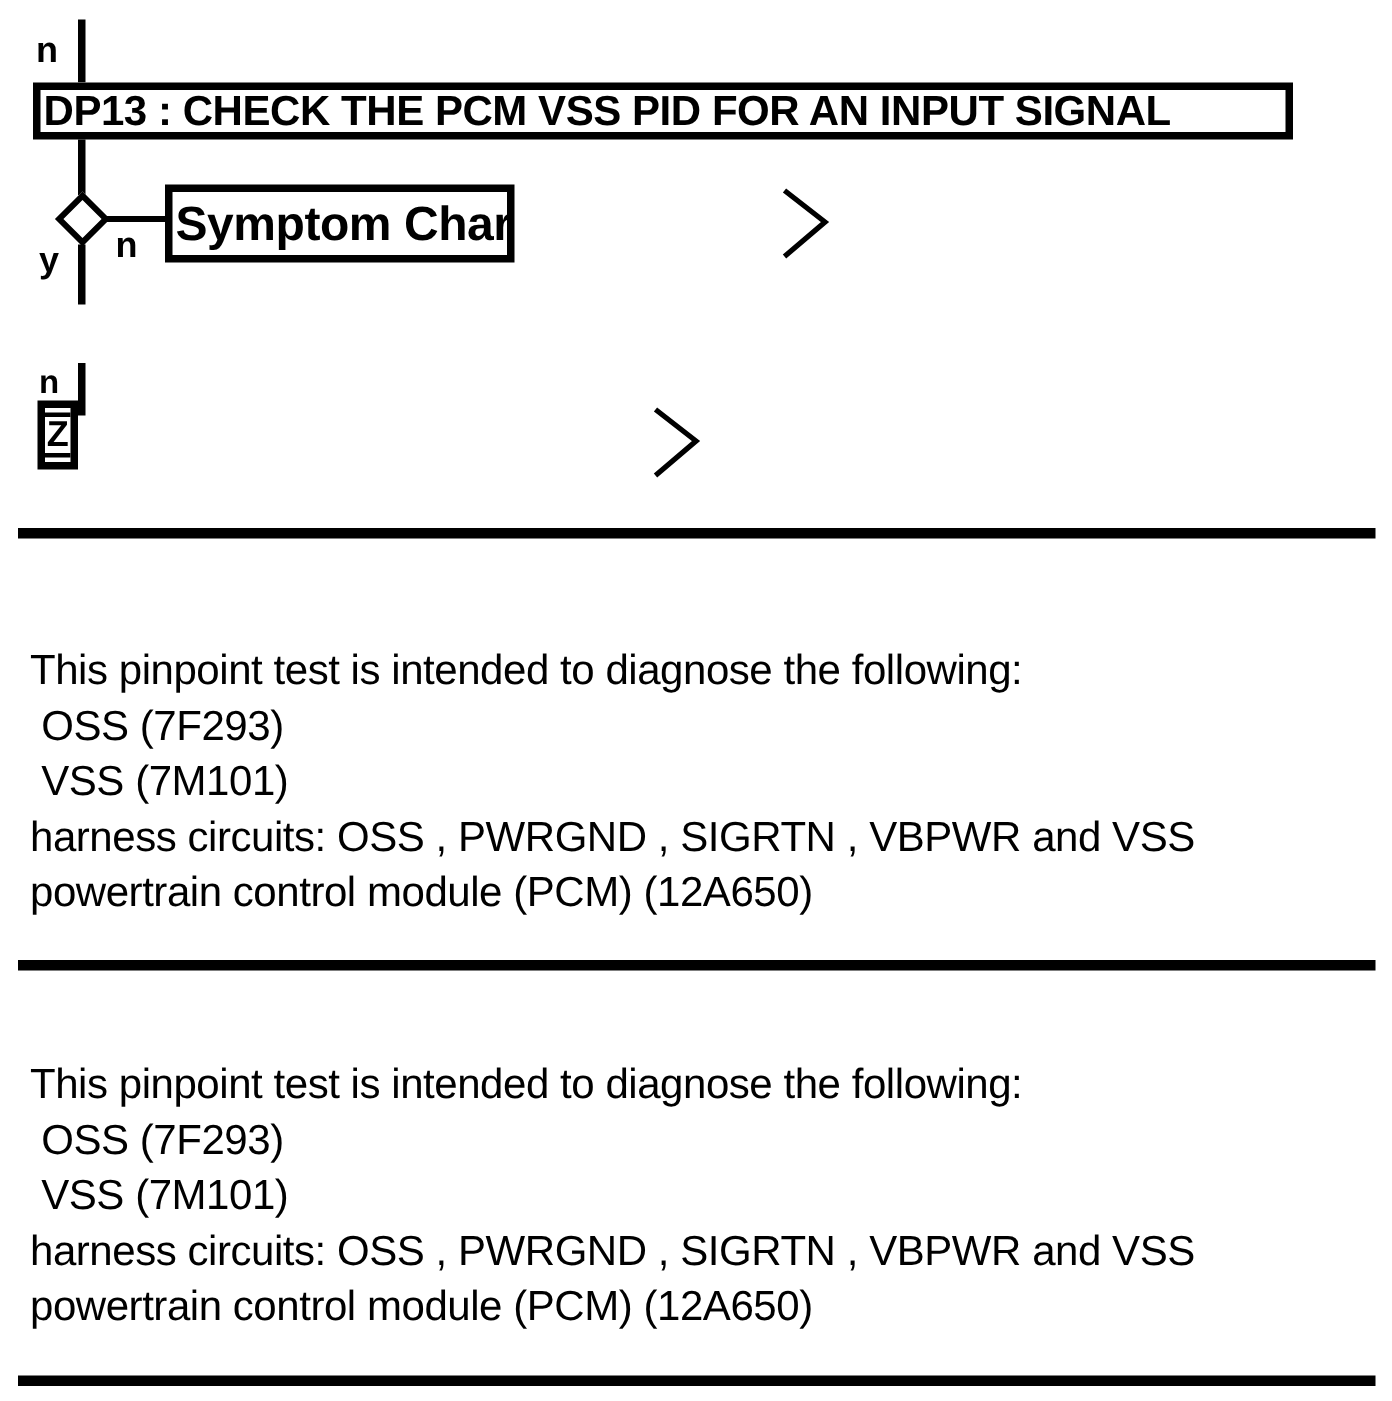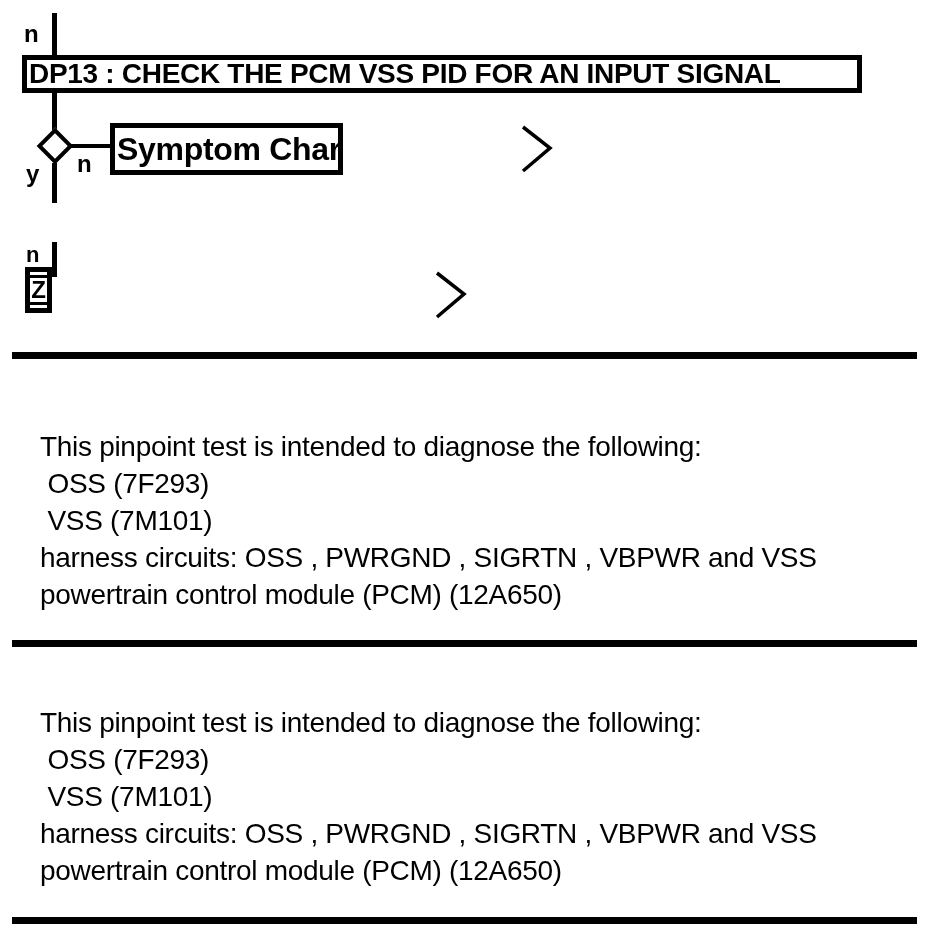--- a/index.html
+++ b/index.html
@@ -99,21 +99,20 @@
   }
   .textblock {
     position: absolute;
     left: 20px;
     font-size: 28px;
     line-height: 37px;
     letter-spacing: -0.3px;
   }
   .textblock .line {
     white-space: pre-wrap;
-    margin-left: 20px;
   }
 </style>
 </head>
 <body>
 
 <div id="page">
 
   <div class="vline" style="left:52px; top:13px; height:42px;"></div>
   <div class="flow-label" style="left:24px; top:22px;">n</div>
 

